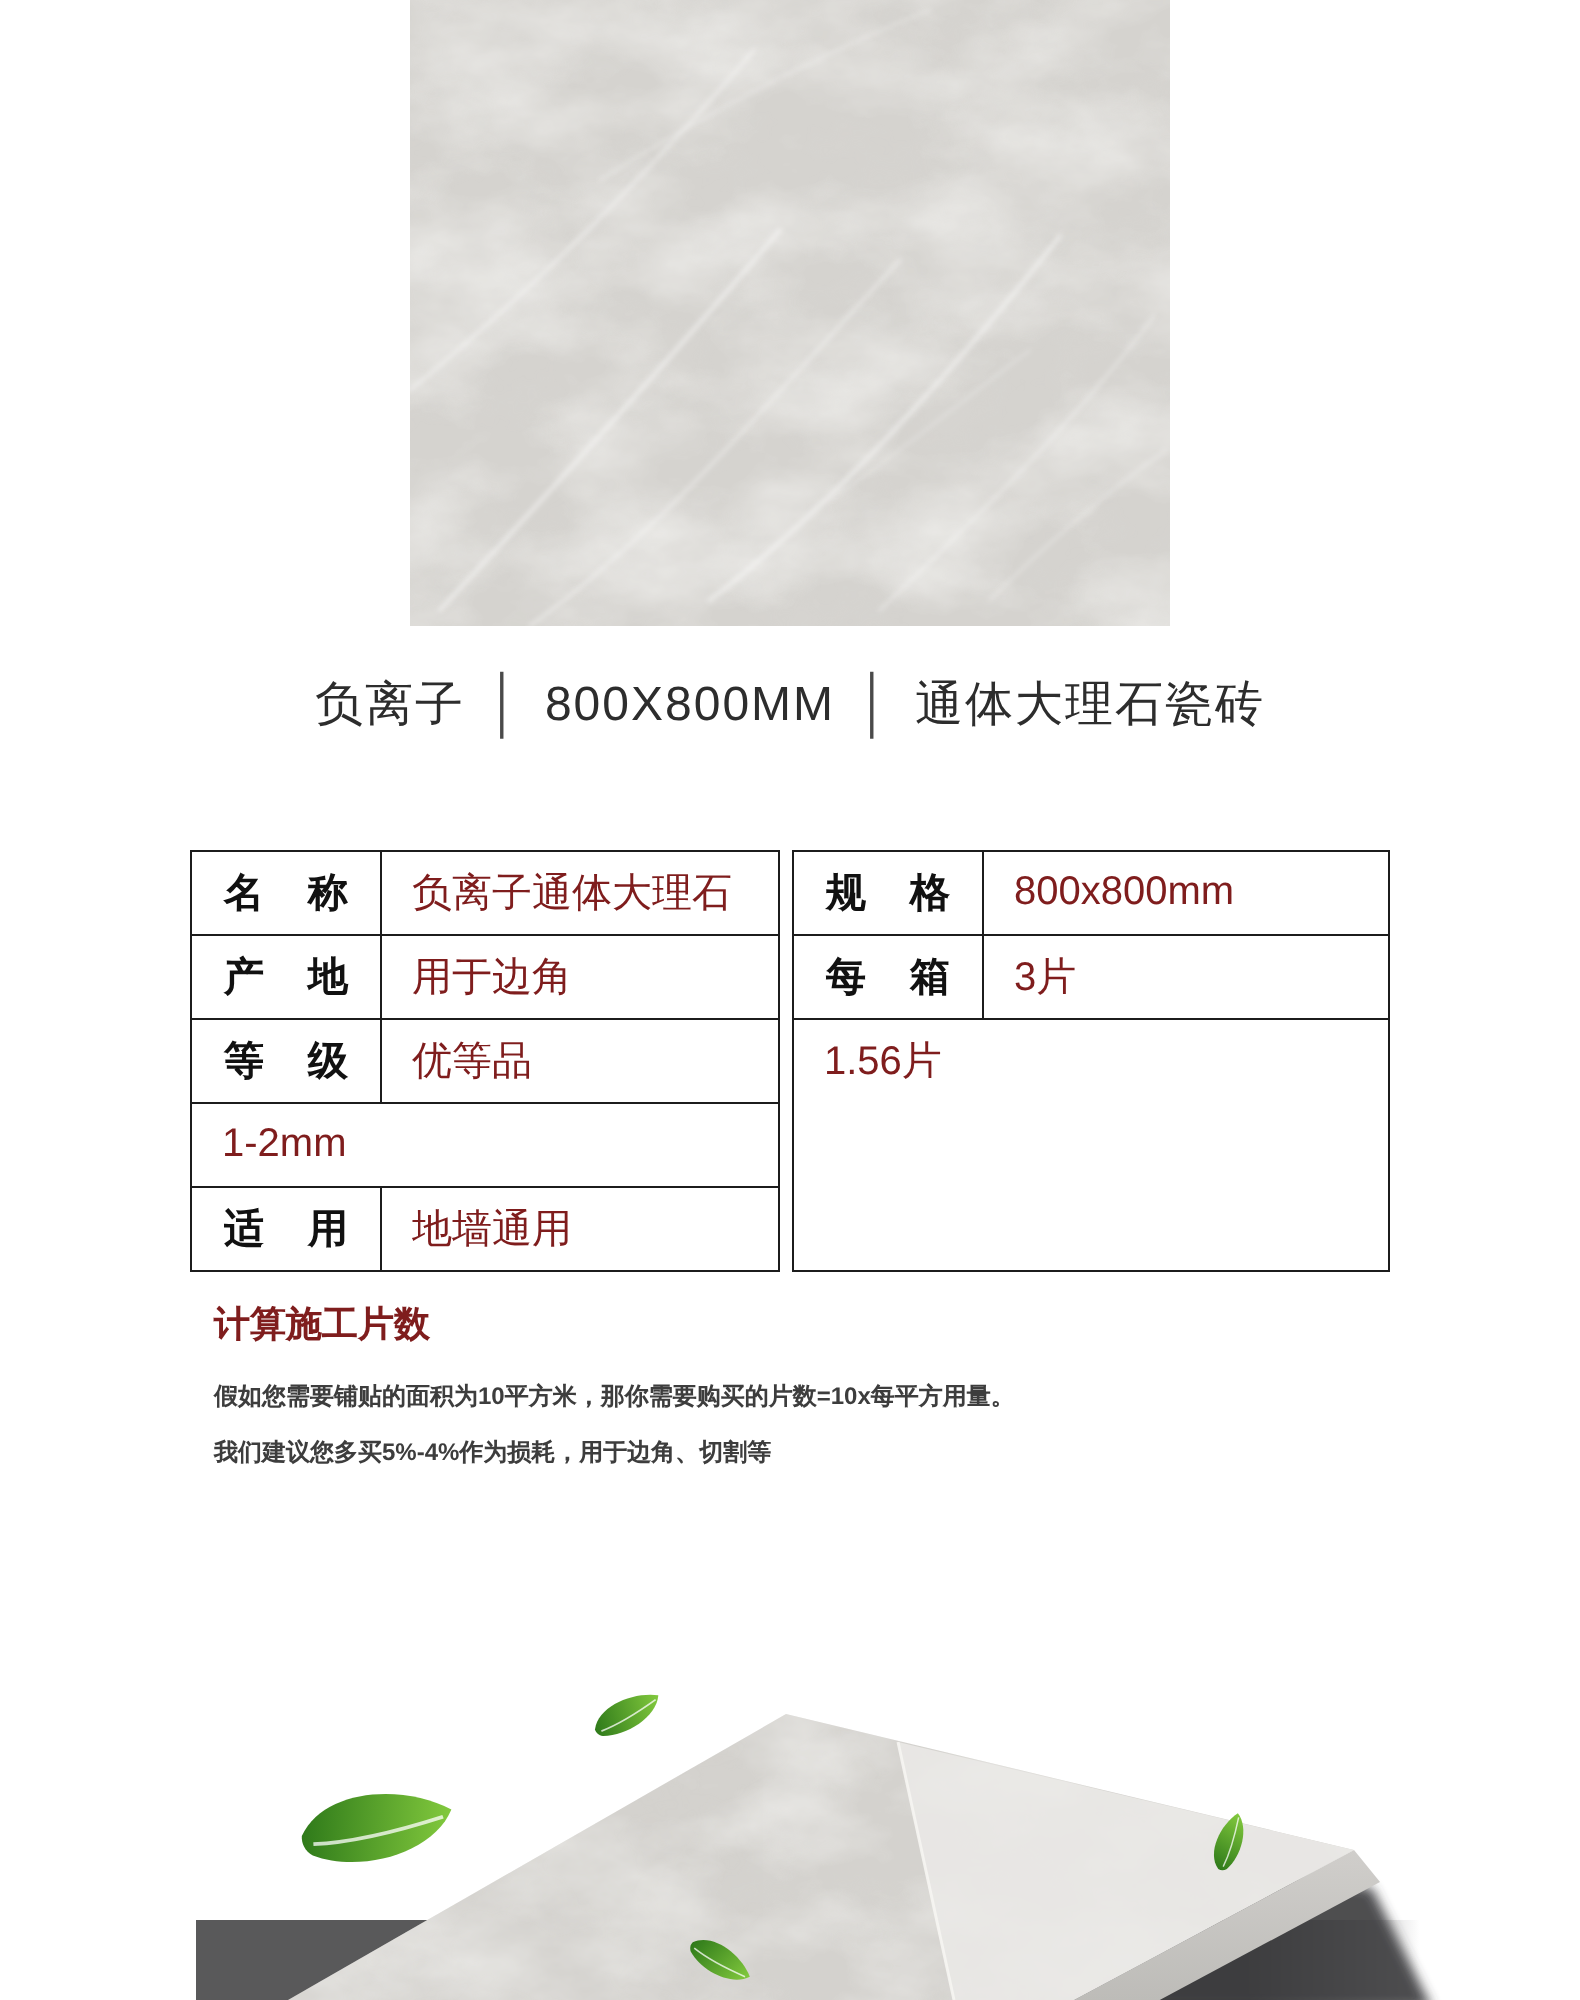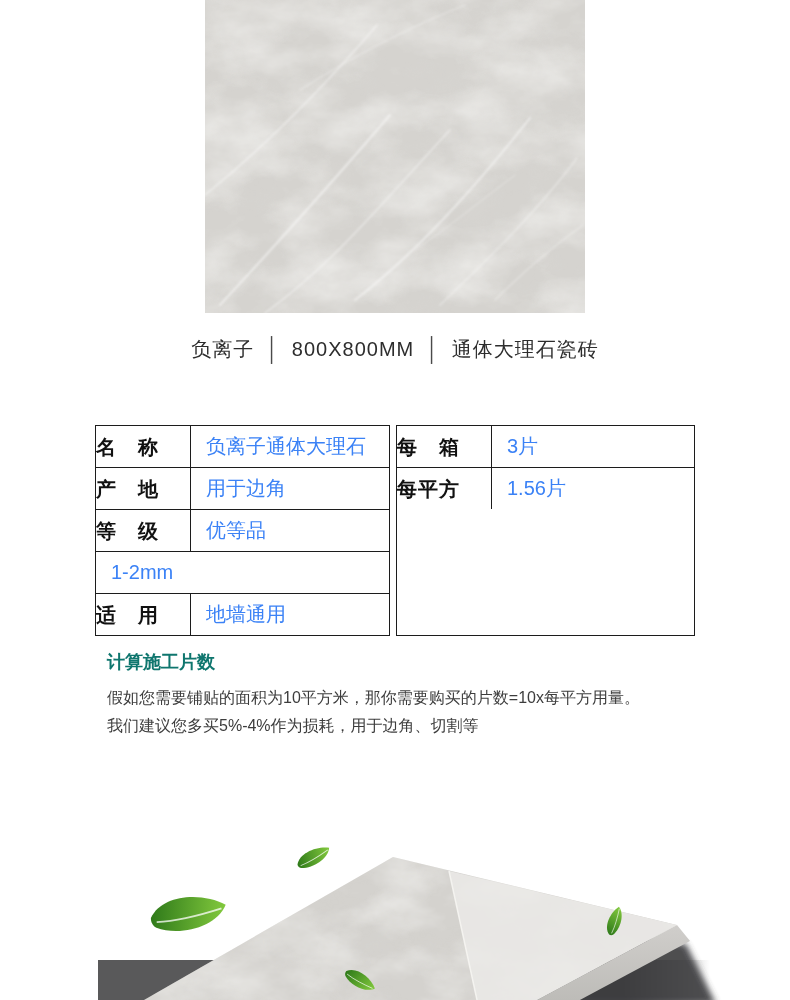--- a/index.html
+++ b/index.html
@@ -5,41 +5,41 @@
   html,body{margin:0;padding:0;background:#ffffff;}
   .page{
     position:relative;width:790px;height:1000px;margin:0 auto;background:#ffffff;
     font-family:"Liberation Sans","DejaVu Sans",sans-serif;overflow:hidden;
   }
   
   .product-image{position:absolute;left:205px;top:0;width:380px;height:313px;}
   
   .product-title{
     position:absolute;left:0;top:336px;width:790px;text-align:center;
-    font-size:20px;color:#2d2d2d;letter-spacing:1px;white-space:nowrap;
+    font-size:24px;color:#2d2d2d;letter-spacing:1px;white-space:nowrap;
   }
   .product-title .sep{display:inline-block;margin:0 12px;color:#4a4a4a;font-weight:300;transform:scaleY(1.15);}
   
   .tables-row{position:absolute;left:95px;top:425px;display:flex;gap:6px;}
   .spec-table{border:1px solid #1c1c1c;background:#fff;}
   .spec-table.left{width:293px;}
   .spec-table.right{width:297px;}
   .spec-row{display:flex;height:41px;border-bottom:1px solid #1c1c1c;}
   .spec-row:last-child{border-bottom:none;}
   .cell{display:flex;align-items:center;}
-  .cell.label{width:94px;border-right:1px solid #1c1c1c;flex:none;font-family:Liberation Serif, serif;}
+  .cell.label{width:94px;justify-content:center;border-right:1px solid #1c1c1c;flex:none;font-family:Liberation Serif, serif;}
   .cell.label .jlabel{
     display:inline-block;width:62px;font-size:20px;font-weight:bold;color:#111;
     text-align:justify;text-align-last:justify;line-height:1;
   }
-  .cell.value{flex:1;padding-left:15px;font-size:20px;color:#3b82f6;}
+  .cell.value{flex:1;padding-left:15px;font-size:20px;color:#7f1d1d;}
   
   .calc-section{position:absolute;left:107px;top:650px;width:600px;}
-  .calc-heading{margin:0 0 10px 0;font-size:18px;font-weight:bold;color:#0f766e;}
-  .calc-text{margin:0;font-size:16px;line-height:28px;color:#3d3d3d;white-space:nowrap;}
+  .calc-heading{margin:0 0 10px 0;font-size:18px;font-weight:bold;color:#7f1d1d;}
+  .calc-text{margin:0;font-size:12px;line-height:28px;color:#3d3d3d;white-space:nowrap;font-weight:bold;}
   
   .footer-art{position:absolute;left:0;top:840px;width:790px;height:160px;}
 </style>
 </head>
 <body>
 
 <div class="page">
 
   <div class="product-image">
     <svg width="380" height="313" viewBox="0 0 380 313" xmlns="http://www.w3.org/2000/svg">
@@ -102,28 +102,31 @@
       <div class="spec-row">
         <div class="cell label">
             <span class="jlabel">适用</span>
           </div>
         <div class="cell value">地墙通用</div>
       </div>
     </div>
     <div class="spec-table right">
       <div class="spec-row">
         <div class="cell label">
+            <span class="jlabel">规格</span>
+          </div>
+        <div class="cell value">800x800mm</div>
+      </div>
+      <div class="spec-row">
+        <div class="cell label">
             <span class="jlabel">每箱</span>
           </div>
         <div class="cell value">3片</div>
       </div>
       <div class="spec-row">
-        <div class="cell label">
-            <span class="jlabel">每平方</span>
-          </div>
         <div class="cell value">1.56片</div>
       </div>
     </div>
   </div>
 
   <div class="calc-section">
     <h3 class="calc-heading">计算施工片数</h3>
     <p class="calc-text">假如您需要铺贴的面积为10平方米，那你需要购买的片数=10x每平方用量。</p>
     <p class="calc-text">我们建议您多买5%-4%作为损耗，用于边角、切割等</p>
   </div>

